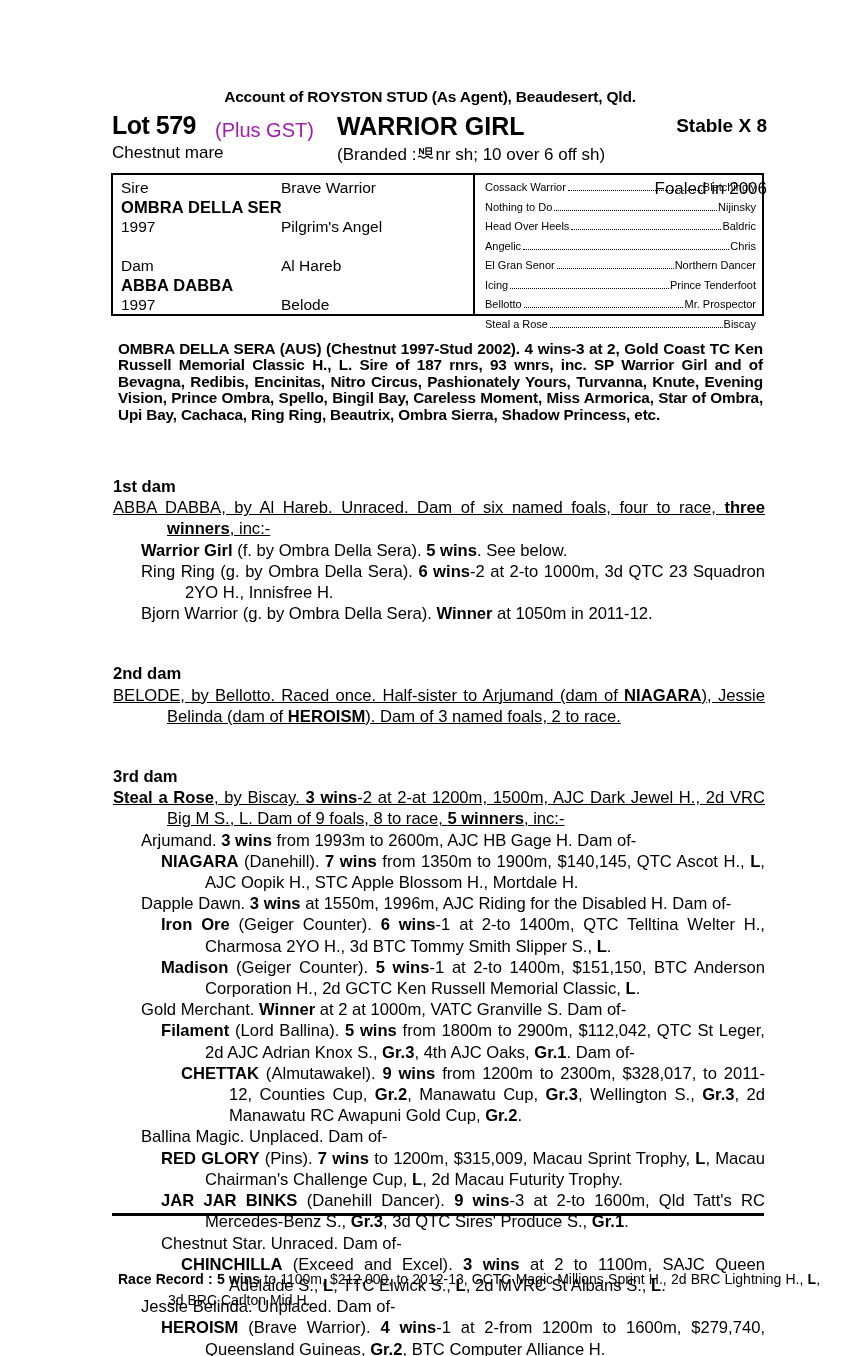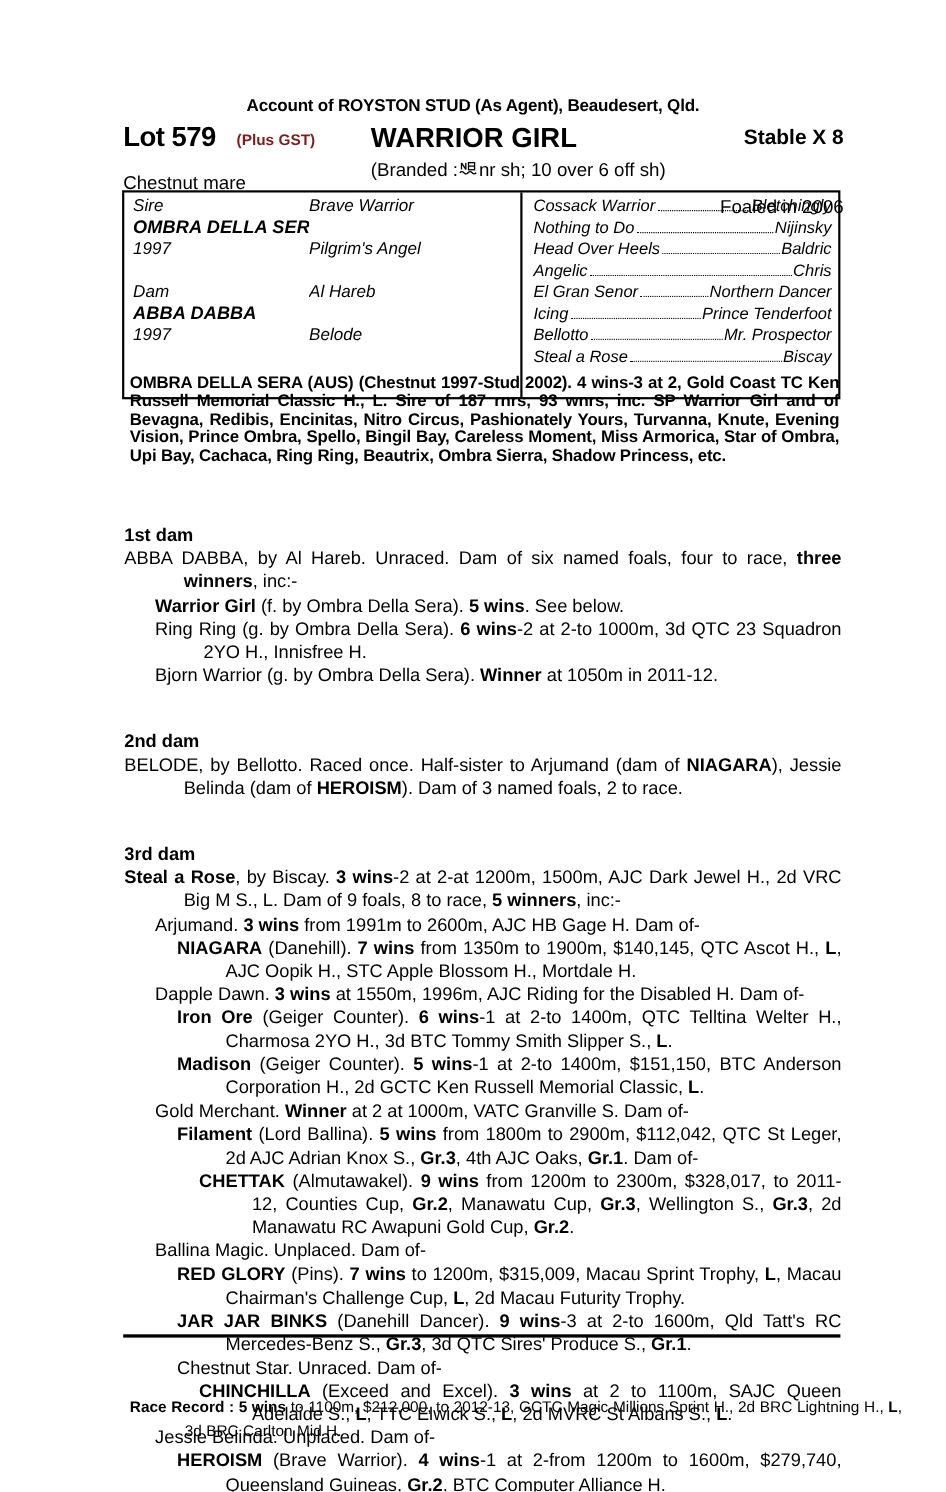--- a/index.html
+++ b/index.html
@@ -41,23 +41,22 @@
   .lot-no {
     position: absolute;
     left: 0; top: -1px;
     font-weight: bold;
     font-size: 25px;
     letter-spacing: -0.5px;
   }
   .gst {
     position: absolute;
     left: 103px; top: 7px;
-    font-size: 14px;
-    color: #7f1d1d;
-    font-weight: bold;
+    font-size: 20px;
+    color: #a21caf;
   }
   .horse-name {
     position: absolute;
     left: 225px; top: 0px;
     font-weight: bold;
     font-size: 25px;
     letter-spacing: 0px;
   }
   .stable {
     position: absolute;
@@ -68,21 +67,21 @@
   }
   .desc-row {
     position: absolute;
     left: 112px; top: 143px;
     width: 655px;
     height: 22px;
     font-size: 17px;
   }
   .colour-sex {
     position: absolute;
-    left: 0; top: 0; margin-top: 14px;
+    left: 0; top: 0;
   }
   .branded {
     position: absolute;
     left: 225px; top: 0;
     white-space: nowrap;
   }
   .foaled {
     position: absolute;
     right: 0; top: 0; margin-top: 36px;
   }
@@ -93,24 +92,23 @@
     position: relative;
     top: 3px;
     margin: 0 1px;
   }
 
   
   .ped-table {
     position: absolute;
     left: 111px; top: 173px;
     width: 653px;
-    height: 190px;
+    height: 143px;
     border: 2.5px solid #000;
     box-sizing: border-box;
-    font-style: italic;
   }
   .ped-inner {
     position: relative;
     width: 100%;
     height: 100%;
   }
   .ped-divider {
     position: absolute;
     left: 360px; top: 0;
     width: 1.5px;
@@ -138,21 +136,21 @@
     font-size: 15.5px;
     white-space: nowrap;
     overflow: hidden;
   }
   .ped-line.b { font-weight: bold; font-size: 16.5px; letter-spacing: 0.1px;}
   .dotrow {
     display: flex;
     align-items: baseline;
     height: 19.5px;
     line-height: 19.5px;
-    font-size: 15px;
+    font-size: 11px;
   }
   .dotrow .l { white-space: nowrap; }
   .dotrow .fill {
     flex: 1 1 auto;
     border-bottom: 1.6px dotted #000;
     margin: 0 1px 4px 2px;
     min-width: 6px;
     height: 0;
   }
   .dotrow .r { white-space: nowrap; }
@@ -182,21 +180,21 @@
     font-size: 16.6px;
     line-height: 21.2px;
     margin-bottom: 0px;
     margin-top: 24px;
   }
   .entry {
     text-align: justify;
     text-justify: inter-word;
     line-height: 21.2px;
   }
-  .entry.lvl0  { margin-left: 0px;  text-indent: 0; padding-left: 54px; text-indent: -54px; }
+  .entry.lvl0  { margin-left: 0px;  text-indent: 0; padding-left: 54px; text-indent: -54px; text-decoration: underline; }
   .entry.lvl1  { padding-left: 72px; text-indent: -44px; }
   .entry.lvl2  { padding-left: 92px; text-indent: -44px; }
   .entry.lvl3  { padding-left: 116px; text-indent: -48px; }
   b { font-weight: bold; }
 
   .gap { height: 15px; }
 
   
   .rule {
     position: absolute;
@@ -321,21 +319,21 @@
       <div class="entry lvl0"><span>ABBA DABBA, by Al Hareb. Unraced. Dam of six named foals, four to race, </span><b>three winners</b><span>, inc:-</span></div>
       <div class="entry lvl1"><b>Warrior Girl</b><span> (f. by Ombra Della Sera). </span><b>5 wins</b><span>. See below.</span></div>
       <div class="entry lvl1"><span>Ring Ring (g. by Ombra Della Sera). </span><b>6 wins</b><span>-2 at 2-to 1000m, 3d QTC 23 Squadron 2YO H., Innisfree H.</span></div>
       <div class="entry lvl1"><span>Bjorn Warrior (g. by Ombra Della Sera). </span><b>Winner</b><span> at 1050m in 2011-12.</span></div>
       <div class="gap"></div>
       <div class="dam-head">2nd dam</div>
       <div class="entry lvl0"><span>BELODE, by Bellotto. Raced once. Half-sister to Arjumand (dam of </span><b>NIAGARA</b><span>), Jessie Belinda (dam of </span><b>HEROISM</b><span>). Dam of 3 named foals, 2 to race.</span></div>
       <div class="gap"></div>
       <div class="dam-head">3rd dam</div>
       <div class="entry lvl0"><b>Steal a Rose</b><span>, by Biscay. </span><b>3 wins</b><span>-2 at 2-at 1200m, 1500m, AJC Dark Jewel H., 2d VRC Big M S., L. Dam of 9 foals, 8 to race, </span><b>5 winners</b><span>, inc:-</span></div>
-      <div class="entry lvl1"><span>Arjumand. </span><b>3 wins</b><span> from 1991m to 2600m, AJC HB Gage H. Dam of-</span></div>
+      <div class="entry lvl1"><span>Arjumand. </span><b>3 wins</b><span> from 1993m to 2600m, AJC HB Gage H. Dam of-</span></div>
       <div class="entry lvl2"><b>NIAGARA</b><span> (Danehill). </span><b>7 wins</b><span> from 1350m to 1900m, $140,145, QTC Ascot H., </span><b>L</b><span>, AJC Oopik H., STC Apple Blossom H., Mortdale H.</span></div>
       <div class="entry lvl1"><span>Dapple Dawn. </span><b>3 wins</b><span> at 1550m, 1996m, AJC Riding for the Disabled H. Dam of-</span></div>
       <div class="entry lvl2"><b>Iron Ore</b><span> (Geiger Counter). </span><b>6 wins</b><span>-1 at 2-to 1400m, QTC Telltina Welter H., Charmosa 2YO H., 3d BTC Tommy Smith Slipper S., </span><b>L</b><span>.</span></div>
       <div class="entry lvl2"><b>Madison</b><span> (Geiger Counter). </span><b>5 wins</b><span>-1 at 2-to 1400m, $151,150, BTC Anderson Corporation H., 2d GCTC Ken Russell Memorial Classic, </span><b>L</b><span>.</span></div>
       <div class="entry lvl1"><span>Gold Merchant. </span><b>Winner</b><span> at 2 at 1000m, VATC Granville S. Dam of-</span></div>
       <div class="entry lvl2"><b>Filament</b><span> (Lord Ballina). </span><b>5 wins</b><span> from 1800m to 2900m, $112,042, QTC St Leger, 2d AJC Adrian Knox S., </span><b>Gr.3</b><span>, 4th AJC Oaks, </span><b>Gr.1</b><span>. Dam of-</span></div>
       <div class="entry lvl3"><b>CHETTAK</b><span> (Almutawakel). </span><b>9 wins</b><span> from 1200m to 2300m, $328,017, to 2011-12, Counties Cup, </span><b>Gr.2</b><span>, Manawatu Cup, </span><b>Gr.3</b><span>, Wellington S., </span><b>Gr.3</b><span>, 2d Manawatu RC Awapuni Gold Cup, </span><b>Gr.2</b><span>.</span></div>
       <div class="entry lvl1"><span>Ballina Magic. Unplaced. Dam of-</span></div>
       <div class="entry lvl2"><b>RED GLORY</b><span> (Pins). </span><b>7 wins</b><span> to 1200m, $315,009, Macau Sprint Trophy, </span><b>L</b><span>, Macau Chairman's Challenge Cup, </span><b>L</b><span>, 2d Macau Futurity Trophy.</span></div>
       <div class="entry lvl2"><b>JAR JAR BINKS</b><span> (Danehill Dancer). </span><b>9 wins</b><span>-3 at 2-to 1600m, Qld Tatt's RC Mercedes-Benz S., </span><b>Gr.3</b><span>, 3d QTC Sires' Produce S., </span><b>Gr.1</b><span>.</span></div>

